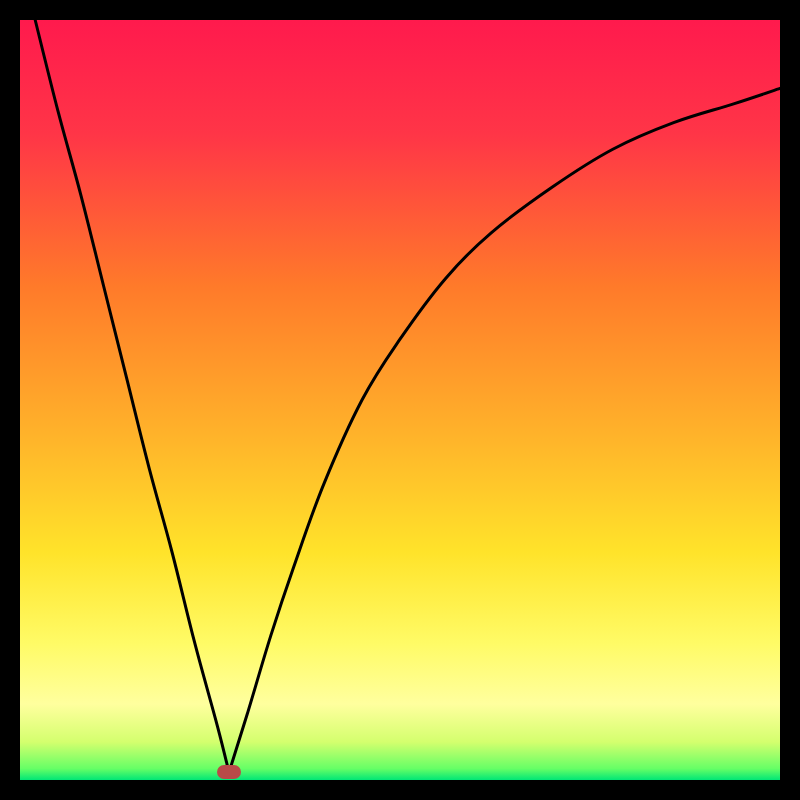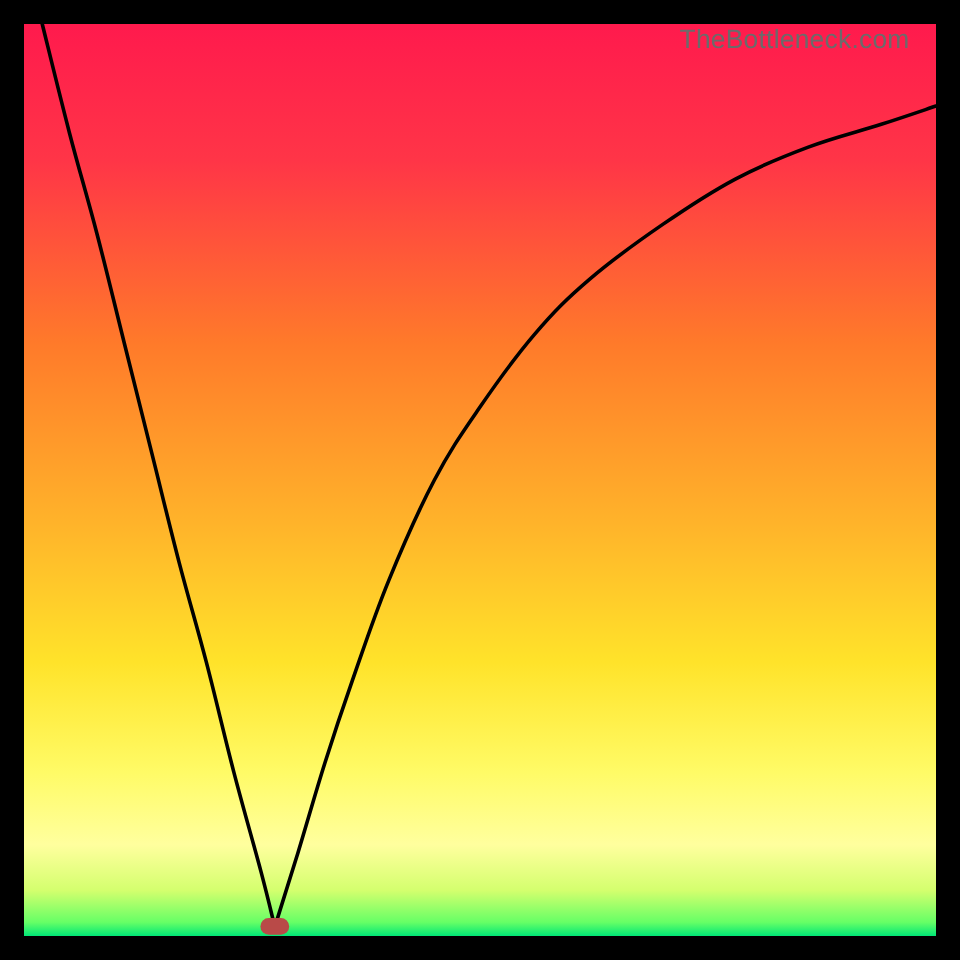--- a/index.html
+++ b/index.html
@@ -75,14 +75,13 @@
     <rect x="0" y="0" width="760" height="760" fill="url(#bg-grad)"></rect>
   </svg>
 
   <svg class="curve" viewBox="0 0 760 760" preserveAspectRatio="none">
     <path fill="none" stroke-width="3" stroke-linecap="round" stroke-linejoin="round" stroke="#000000" d="M 15.200000000000001 0 C 19.304000000000002 16.416000000000007, 29.792 59.736000000000054, 38 91.20000000000005 C 46.208 122.66400000000004, 52.592000000000006 143.33599999999996, 60.800000000000004 174.79999999999995 C 69.00800000000001 206.26399999999995, 75.392 233.168, 83.6 266 C 91.80799999999999 298.832, 98.19200000000001 324.368, 106.4 357.2 C 114.608 390.032, 120.99200000000002 416.93600000000004, 129.20000000000002 448.40000000000003 C 137.40800000000002 479.86400000000003, 143.792 500.536, 152 532 C 160.208 563.464, 166.592 591.7360000000001, 174.8 623.2 C 183.008 654.664, 191.444 683.544, 197.6 706.8 C 203.756 730.0559999999999, 206.94800000000004 744.192, 209.00000000000003 752.4"></path>
     <path fill="none" stroke-width="3" stroke-linecap="round" stroke-linejoin="round" stroke="#000000" d="M 209.00000000000003 752.4 C 212.42000000000002 741.456, 220.476 716.224, 228 691.6 C 235.524 666.976, 242.592 641.592, 250.8 615.6 C 259.008 589.6080000000001, 264.02399999999994 574.5600000000001, 273.59999999999997 547.2 C 283.176 519.84, 291.688 493.69599999999997, 304 463.59999999999997 C 316.312 433.50399999999996, 328.32 405.99199999999996, 342 380 C 355.68 354.00800000000004, 364.952 341.088, 380 319.20000000000005 C 395.048 297.31200000000007, 409.184 277.55199999999996, 425.6 258.4 C 442.016 239.248, 452.048 229.21600000000007, 471.2 212.80000000000007 C 490.352 196.38400000000007, 510.11199999999997 182.24799999999993, 532 167.19999999999993 C 553.888 152.15199999999993, 570.912 140.82800000000003, 592.8000000000001 129.20000000000005 C 614.6880000000001 117.57200000000006, 631.712 110.80800000000002, 653.6 102.60000000000002 C 675.488 94.39200000000002, 695.2479999999999 89.75600000000003, 714.4 83.60000000000002 C 733.552 77.44400000000002, 751.792 71.13599999999998, 760 68.39999999999998"></path>
   </svg>
 
   <div class="marker" style="left: 209px; top: 752.4px; background: rgb(185, 74, 72);"></div>
 
-  <div class="watermark">TheBottleneck.com</div>
 </div>
 
 </body></html>

